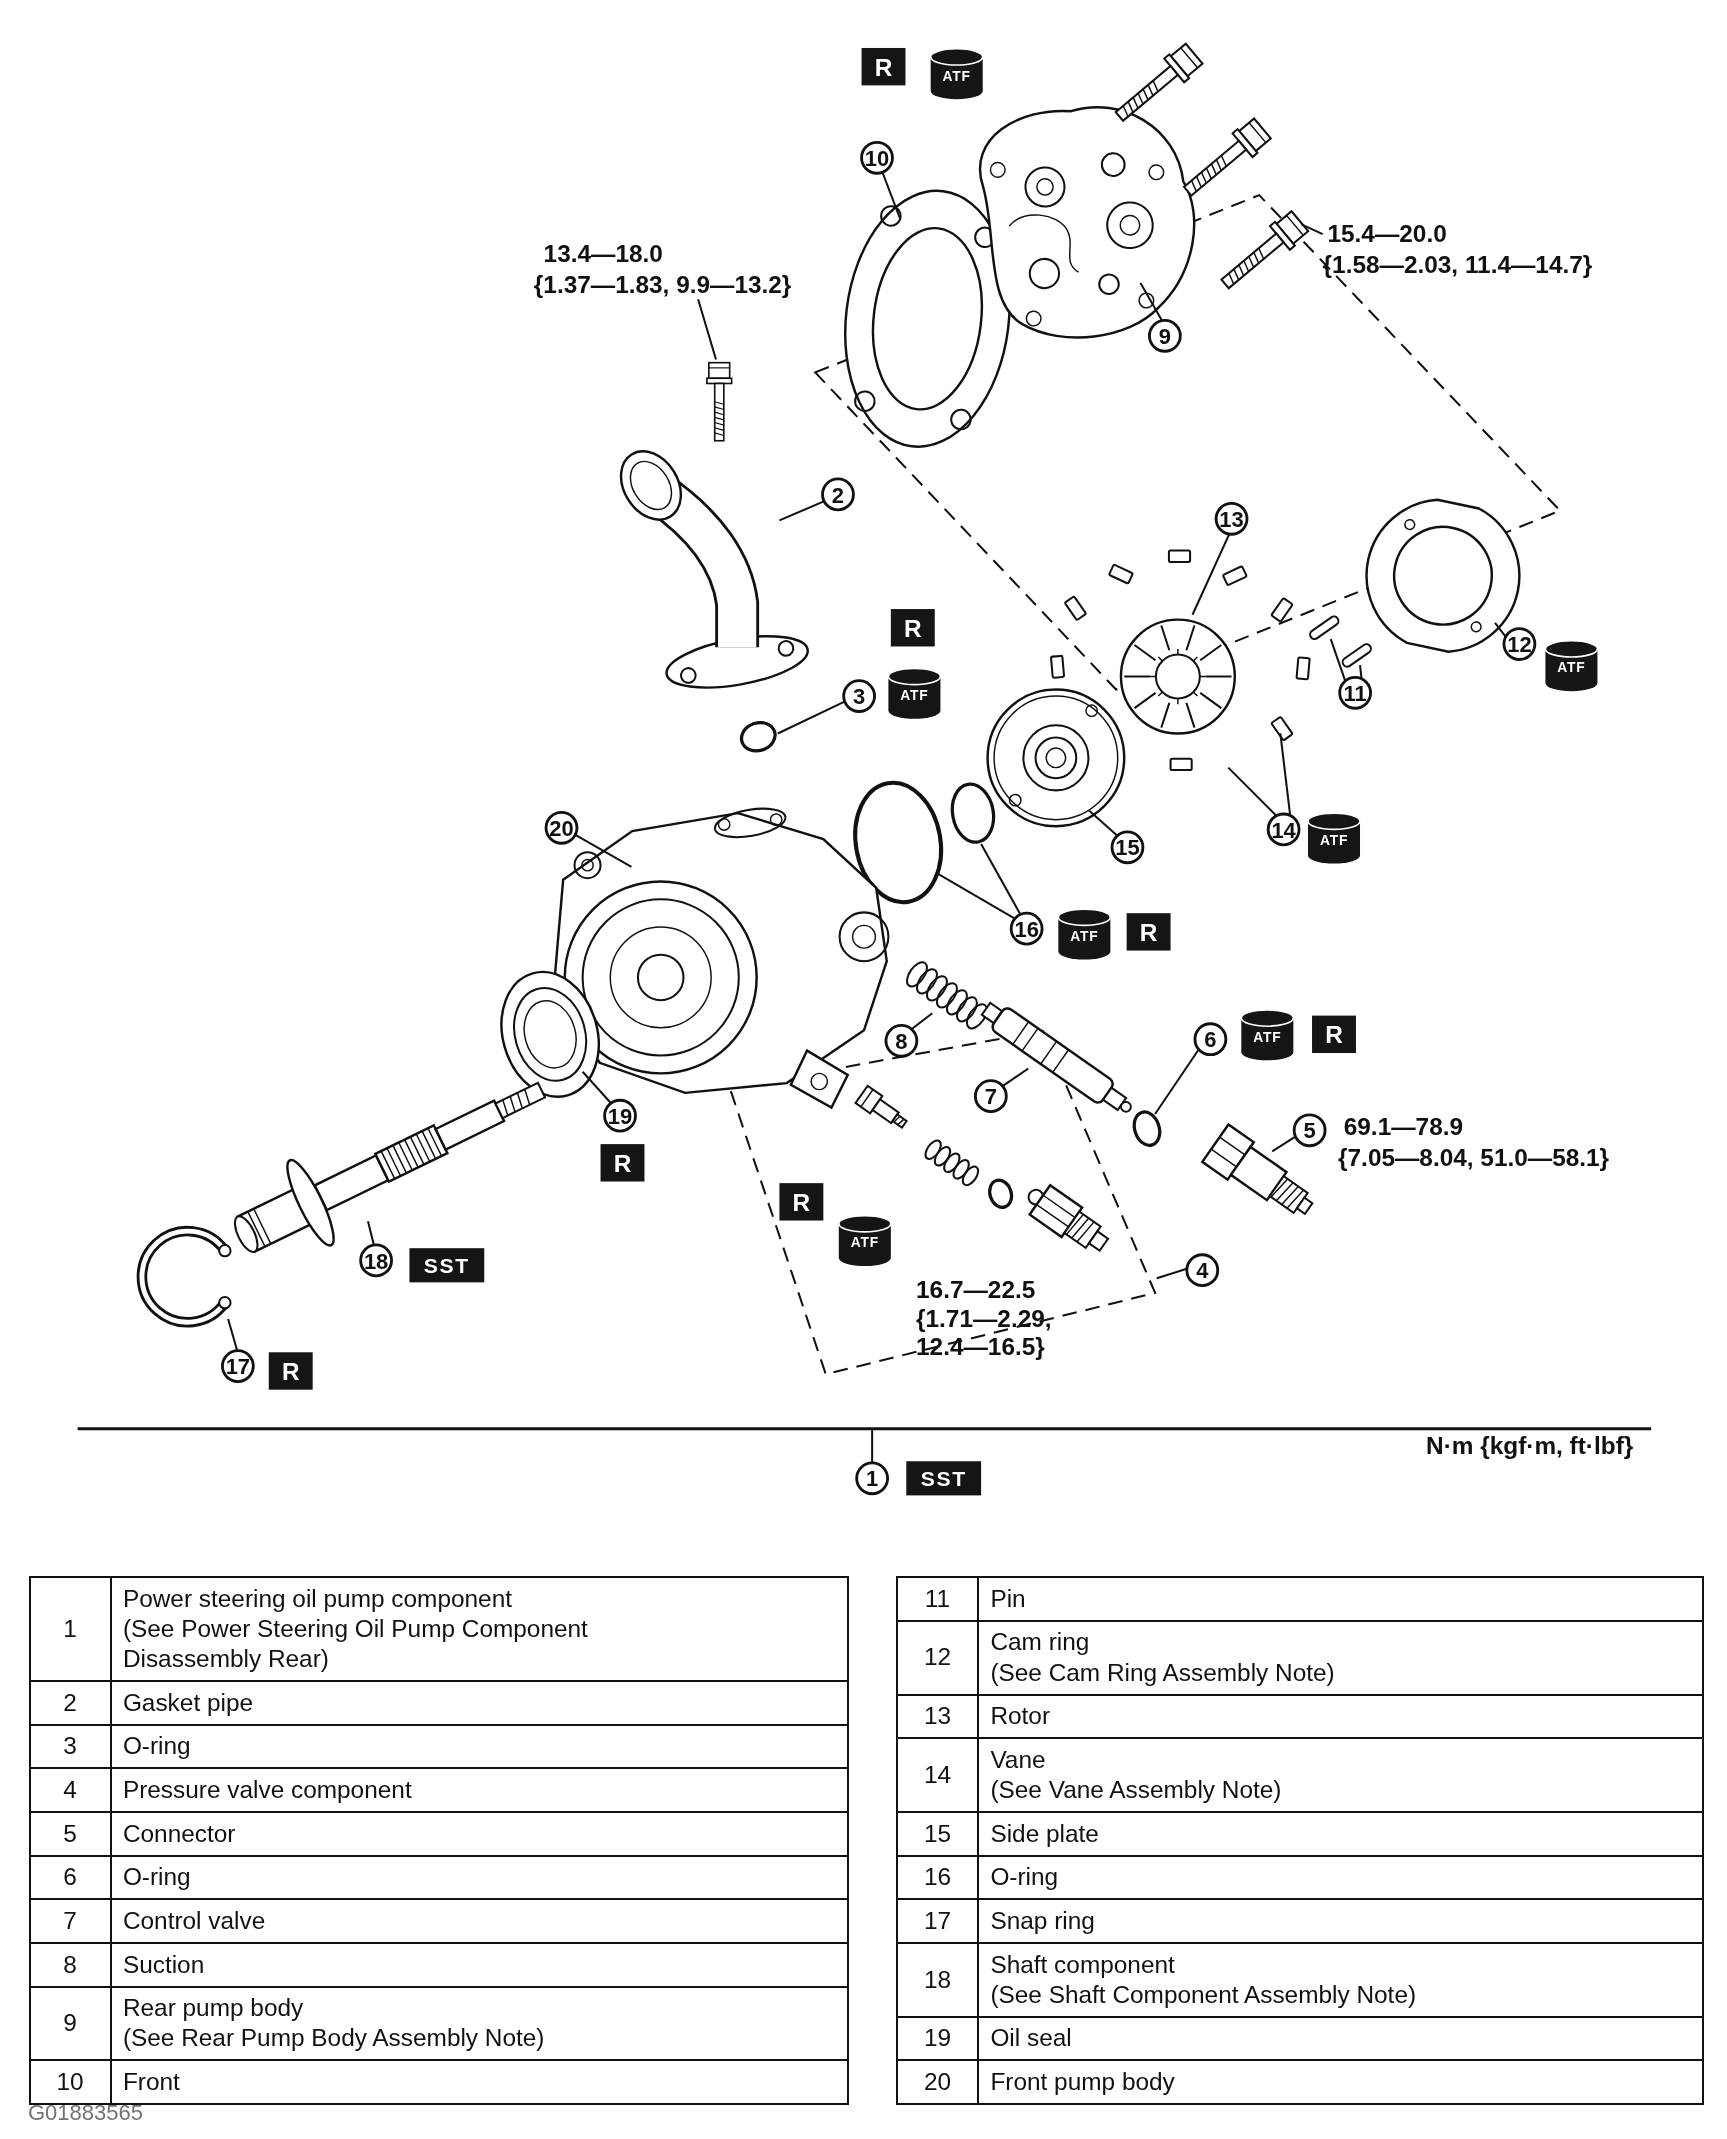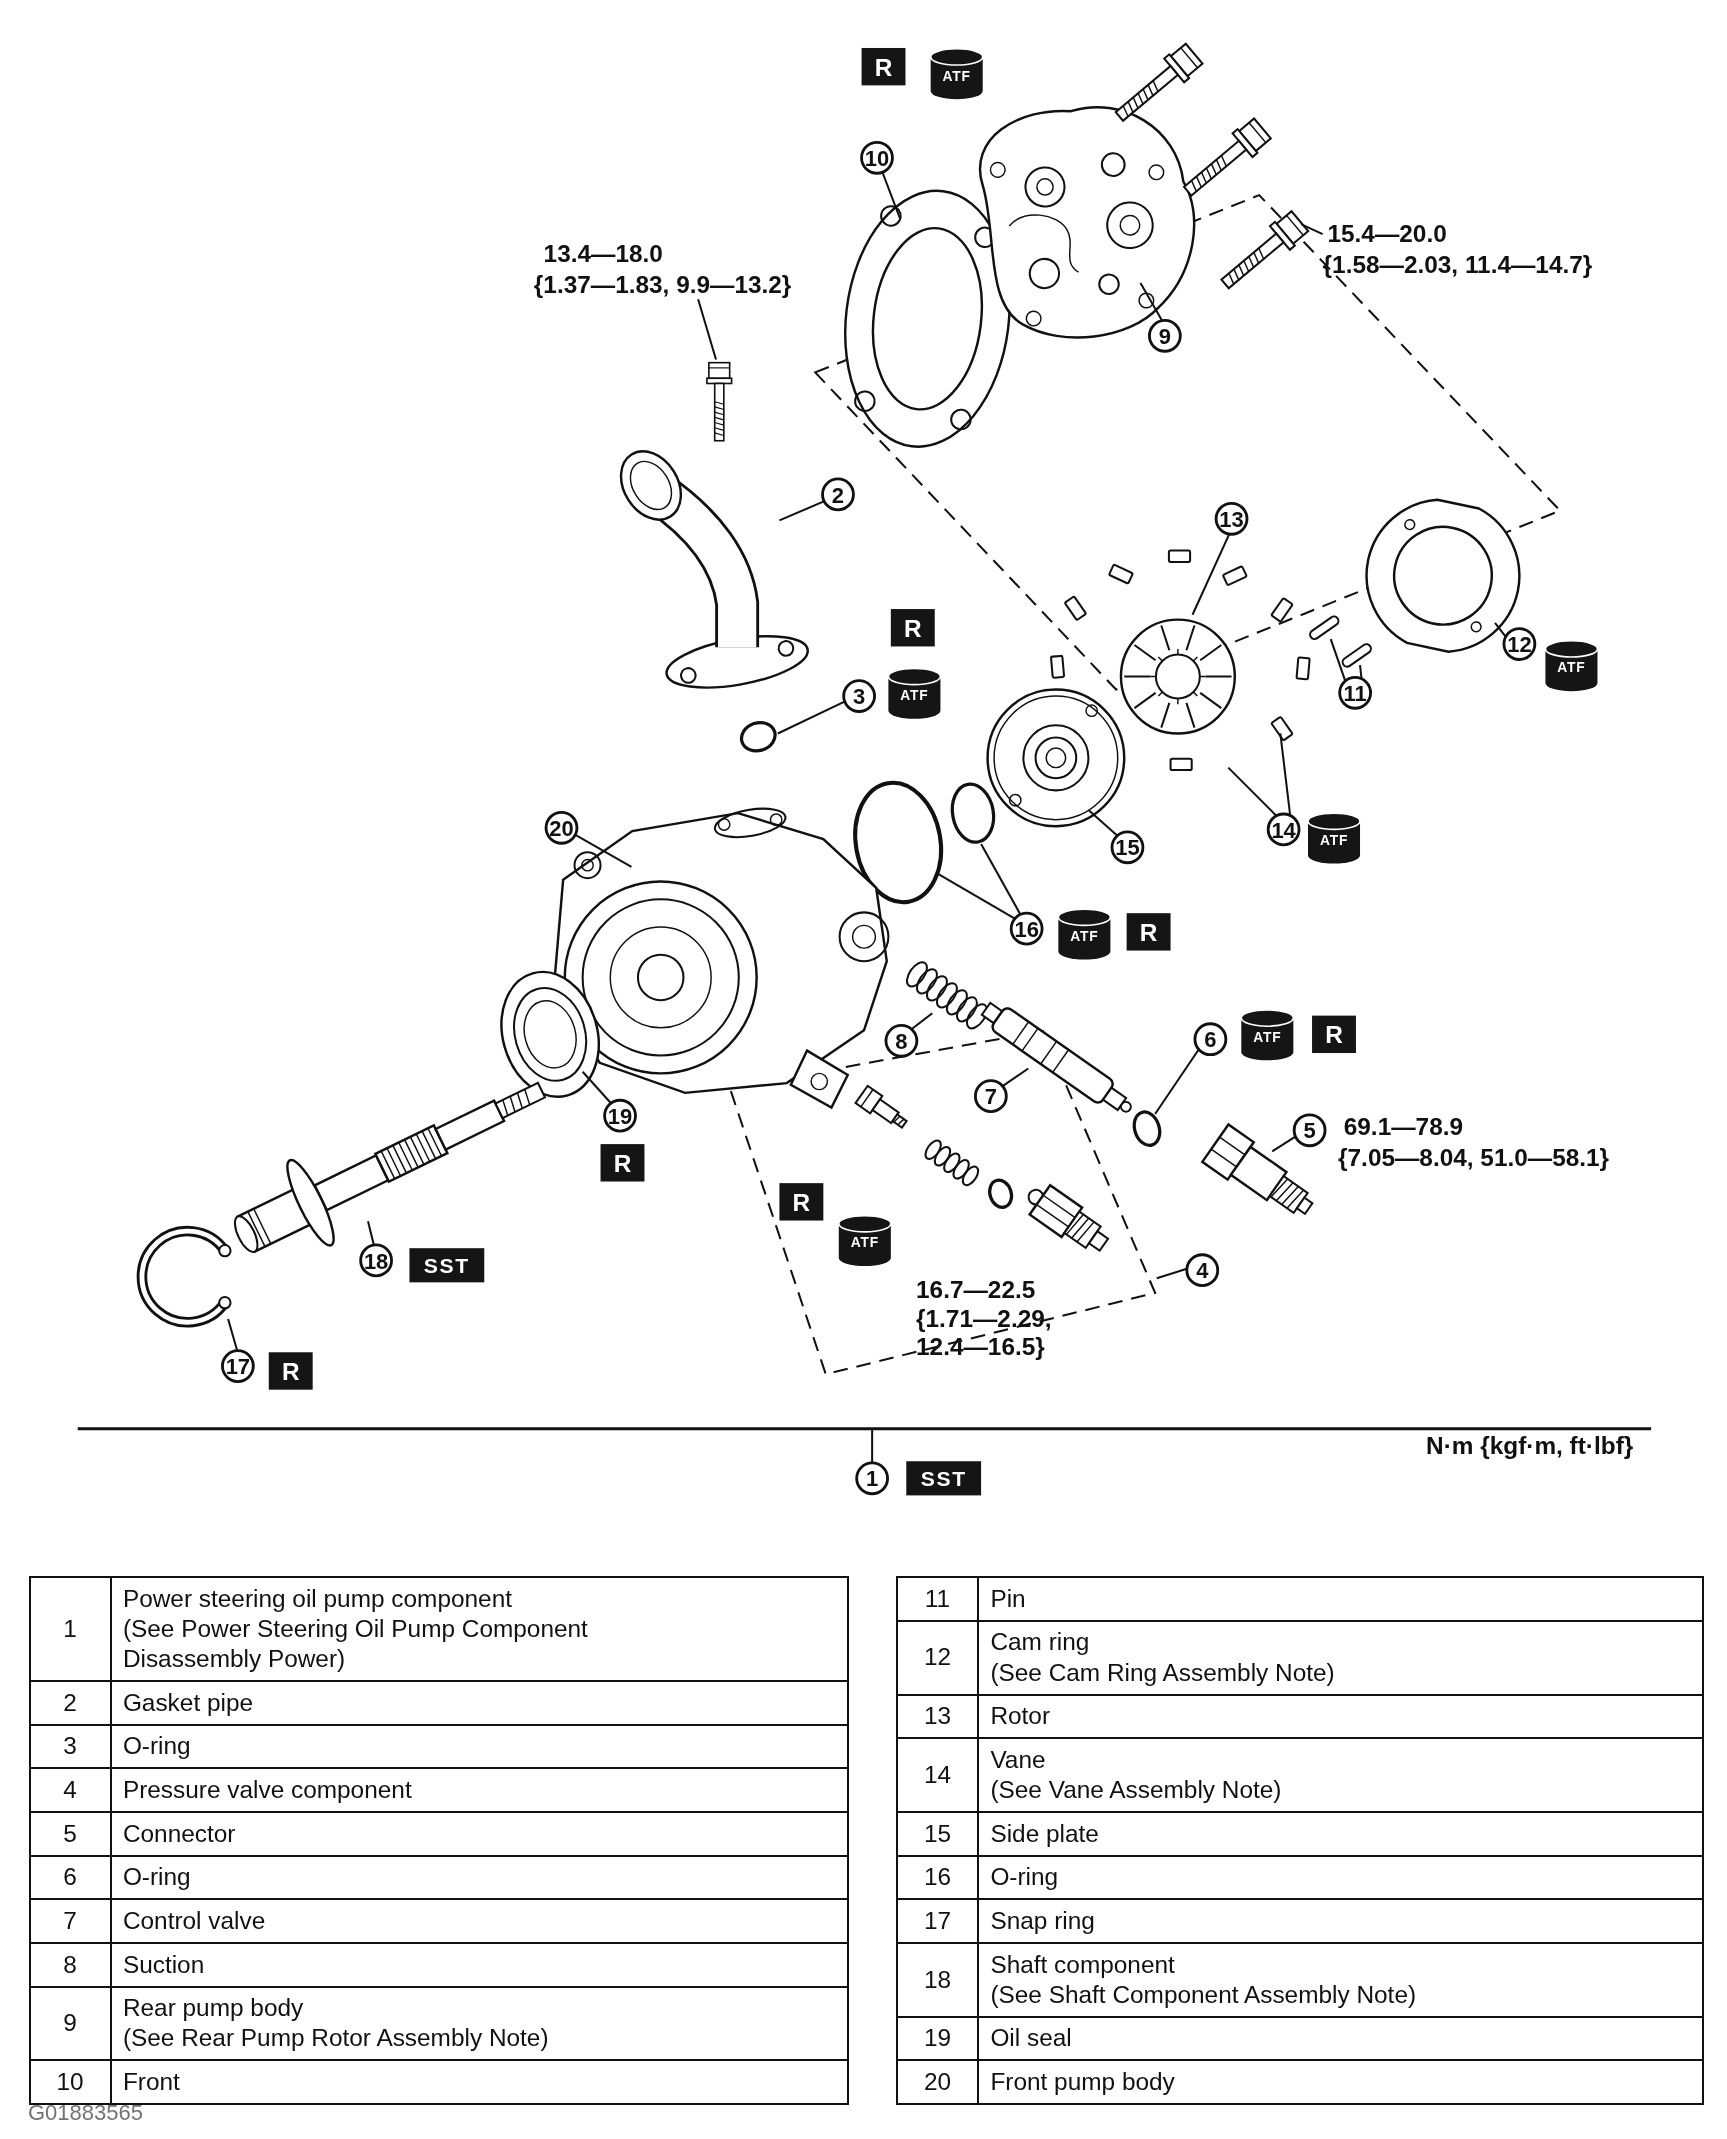--- a/index.html
+++ b/index.html
@@ -473,21 +473,21 @@
   <colgroup>
         <col style="width:81px">
         <col>
       </colgroup>
   <tbody>
     <tr>
       <td class="num">1</td>
       <td>
         <div>Power steering oil pump component</div>
         <div>(See Power Steering Oil Pump Component</div>
-        <div>Disassembly Power)</div>
+        <div>Disassembly Rear)</div>
       </td>
     </tr>
     <tr>
       <td class="num">2</td>
       <td>
             <div>Gasket pipe</div>
           </td>
     </tr>
     <tr>
       <td class="num">3</td>
@@ -522,21 +522,21 @@
     <tr>
       <td class="num">8</td>
       <td>
             <div>Suction</div>
           </td>
     </tr>
     <tr>
       <td class="num">9</td>
       <td>
         <div>Rear pump body</div>
-        <div>(See Rear Pump Rotor Assembly Note)</div>
+        <div>(See Rear Pump Body Assembly Note)</div>
       </td>
     </tr>
     <tr>
       <td class="num">10</td>
       <td>
             <div>Front</div>
           </td>
     </tr>
   </tbody>
 </table>

